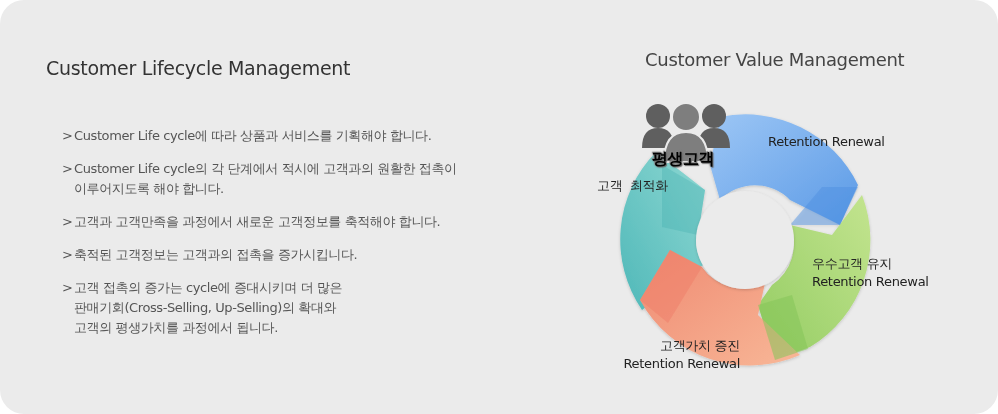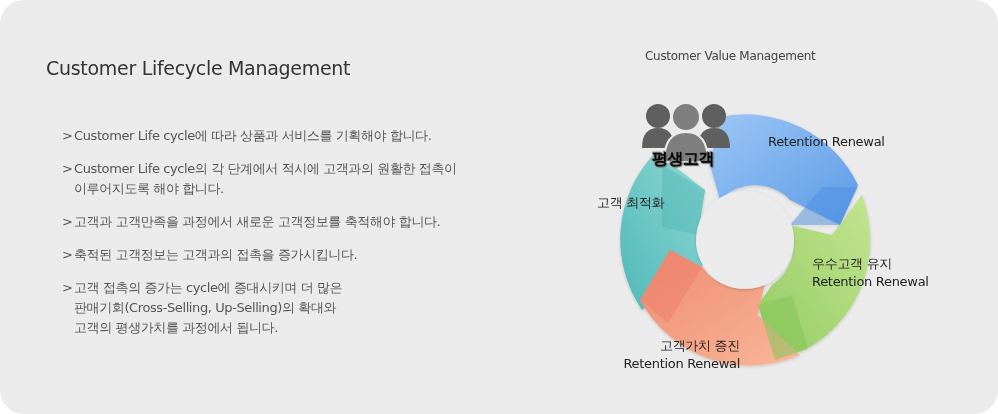--- a/index.html
+++ b/index.html
@@ -7,21 +7,21 @@
          font-family: "DejaVu Sans", "Liberation Sans", sans-serif; }
   .panel { position: absolute; left: 0; top: 0; width: 998px; height: 414px;
            background: #ebebeb; border-radius: 24px; }
   .title { position: absolute; left: 46px; top: 57px; font-size: 19px;
            color: #333333; letter-spacing: -0.3px; white-space: nowrap; }
   .bullets { position: absolute; left: 62px; top: 126px; width: 460px; margin: 0; padding: 0; list-style: none; }
   .bullets li { font-size: 13px; color: #555555; line-height: 20px; margin-bottom: 13px;
                 padding-left: 12px; position: relative; letter-spacing: -0.4px; }
   .bullets li .mark { position: absolute; left: 0; top: 0; }
   .bullets li .line { display: block; white-space: nowrap; }
-  .diagram-title { position: absolute; left: 645px; top: 49px; font-size: 12px; color: #444444;
+  .diagram-title { position: absolute; left: 645px; top: 49px; font-size: 18px; color: #444444;
                    letter-spacing: -0.3px; white-space: nowrap; }
   .ring { position: absolute; left: 600px; top: 95px; width: 290px; height: 290px; }
   .label { position: absolute; font-size: 13px; color: #222222; line-height: 18px;
            white-space: nowrap; letter-spacing: -0.3px; }
   .label span { display: block; }
   .label.right-align { text-align: right; }
   .people { position: absolute; left: 640px; top: 100px; width: 92px; height: 78px; }
   .people-label { position: absolute; left: 652px; top: 149px; font-size: 16px; font-weight: bold;
                   color: #000000; letter-spacing: -0.5px;
                   text-shadow: 0 0 2px #777, 1px 1px 1px #666, -1px -1px 1px #888; white-space: nowrap; }
@@ -120,17 +120,17 @@
     <span>Retention Renewal</span>
   </div>
   <div class="label" style="left: 812px; top: 255px;">
     <span>우수고객 유지</span>
     <span>Retention Renewal</span>
   </div>
   <div class="label right-align" style="left: 612px; top: 317px; width: 128px; margin-top: 20px;">
     <span>고객가치 증진</span>
     <span>Retention Renewal</span>
   </div>
-  <div class="label" style="left: 597px; top: 194px;">
+  <div class="label" style="left: 597px; top: 178px; font-family: Liberation Mono, monospace;">
     <span>고객 최적화</span>
   </div>
 
 </div>
 
 </body></html>

